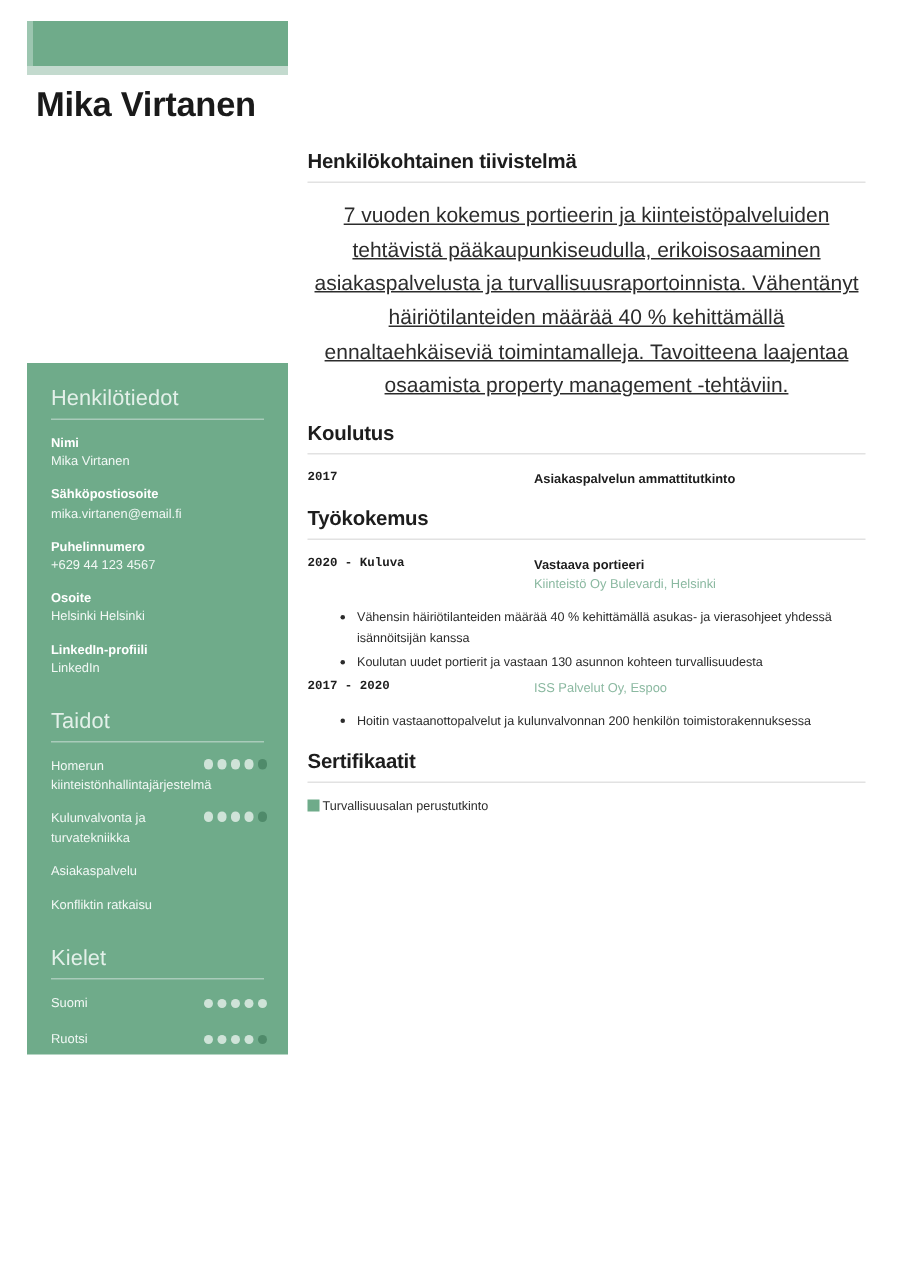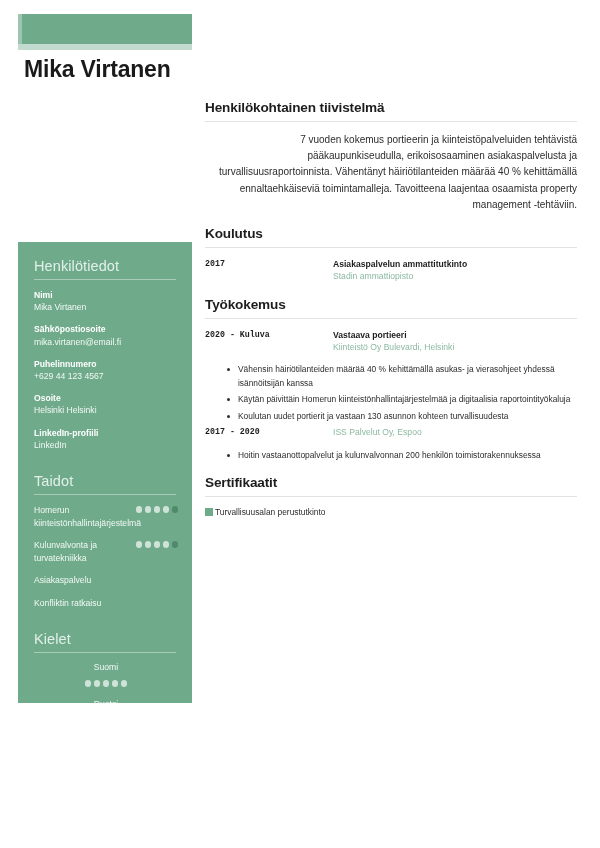--- a/index.html
+++ b/index.html
@@ -128,21 +128,20 @@
   }
   .dot.off { background: #4f8a6a; }
 
   .lang-row {
     display: flex;
     align-items: center;
     justify-content: space-between;
     gap: 6px;
     margin-bottom: 12px;
     min-height: 12px;
-    flex-direction: column;
   }
   .lang-name {
     font-size: 8.6px;
     color: #f2f8f5;
   }
 
   .spacer-sm { height: 12px; }
 
   
   .main {
@@ -161,41 +160,42 @@
     letter-spacing: -0.15px;
     margin-bottom: 6px;
   }
   .section-rule {
     height: 1px;
     background: #e2e2e2;
     margin-bottom: 10px;
   }
 
   .summary-text {
-    font-size: 10px;
+    font-size: 14px;
     line-height: 1.62;
     color: #2c2c2c;
-    text-align: right;
+    text-align: center;
+    text-decoration: underline;
   }
 
   .entry {
     display: flex;
     align-items: flex-start;
     margin-bottom: 8px;
   }
   .entry-date {
     width: 128px;
     flex-shrink: 0;
     font-size: 8.3px;
     font-weight: bold;
     color: #1d1d1d;
     padding-top: 1px;
     font-family: Liberation Mono, monospace;
   }
-  .entry-body { flex: 1; }
+  .entry-body { flex: 1; margin-left: 23px; }
   .entry-title {
     font-size: 8.6px;
     font-weight: bold;
     color: #1d1d1d;
     line-height: 1.45;
   }
   .entry-org {
     font-size: 8.6px;
     color: #8bb9a1;
     line-height: 1.55;
@@ -367,40 +367,38 @@
     </section>
 
     <section class="section">
       <div class="section-title">Koulutus</div>
       <div class="section-rule"></div>
       <div id="education-list">
           <div class="entry">
             <div class="entry-date">2017</div>
             <div class="entry-body">
               <div class="entry-title">Asiakaspalvelun ammattitutkinto</div>
-              <div class="entry-org">Stadin ammattiopisto</div>
             </div>
           </div>
         </div>
     </section>
 
     <section class="section">
       <div class="section-title">Työkokemus</div>
       <div class="section-rule"></div>
       <div id="experience-list">
           <div class="entry">
             <div class="entry-date">2020 - Kuluva</div>
             <div class="entry-body">
               <div class="entry-title">Vastaava portieeri</div>
               <div class="entry-org">Kiinteistö Oy Bulevardi, Helsinki</div>
             </div>
           </div>
           <ul class="bullets">
             <li>Vähensin häiriötilanteiden määrää 40 % kehittämällä asukas- ja vierasohjeet yhdessä isännöitsijän kanssa</li>
-            <li>Käytän päivittäin Homerun kiinteistönhallintajärjestelmää ja digitaalisia raportointityökaluja</li>
             <li>Koulutan uudet portierit ja vastaan 130 asunnon kohteen turvallisuudesta</li>
           </ul>
           <div class="entry">
             <div class="entry-date">2017 - 2020</div>
             <div class="entry-body">
               <div class="entry-org">ISS Palvelut Oy, Espoo</div>
             </div>
           </div>
           <ul class="bullets">
             <li>Hoitin vastaanottopalvelut ja kulunvalvonnan 200 henkilön toimistorakennuksessa</li>

